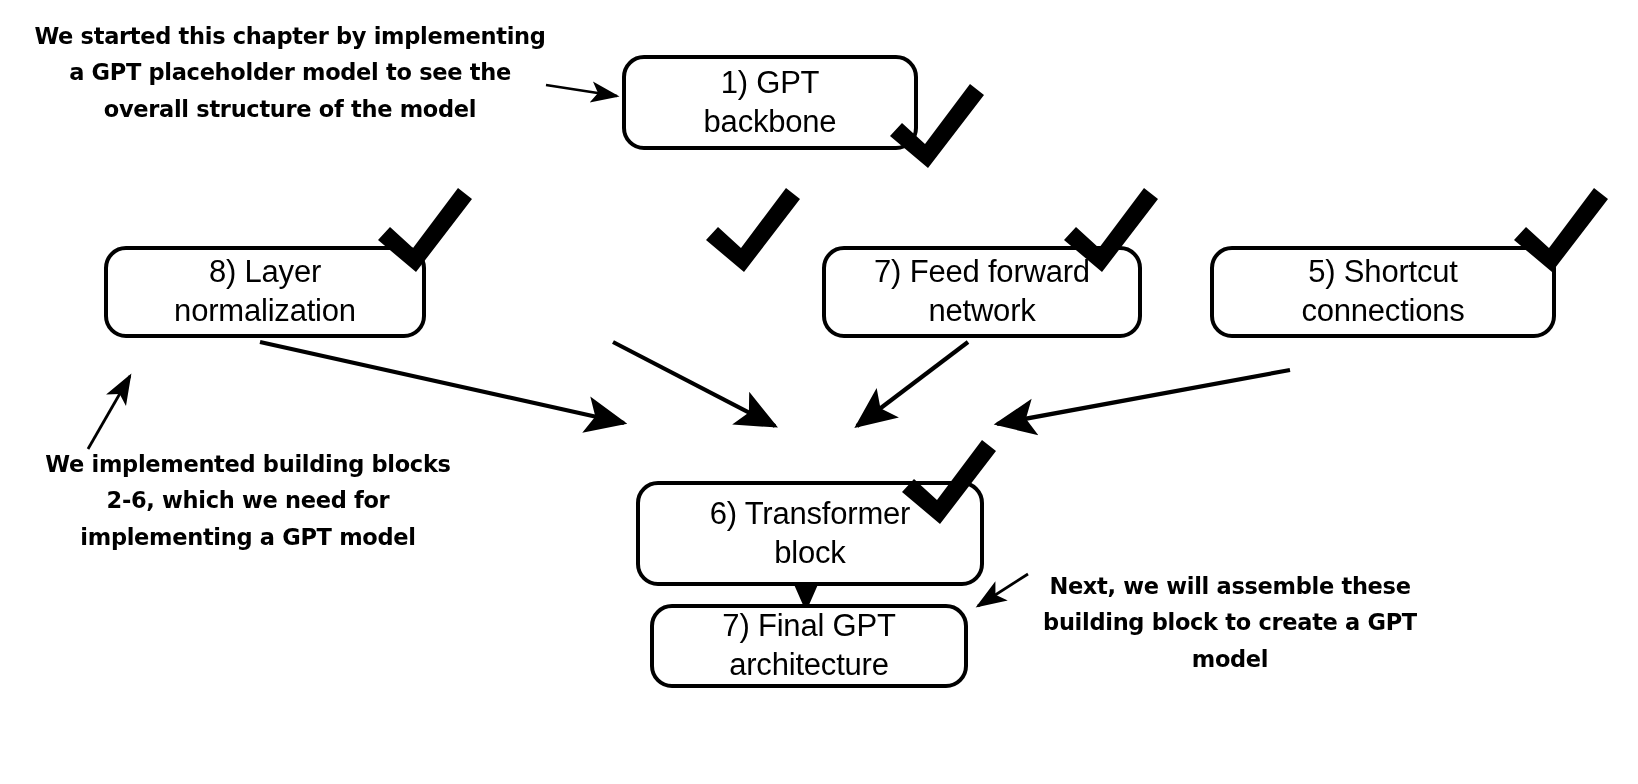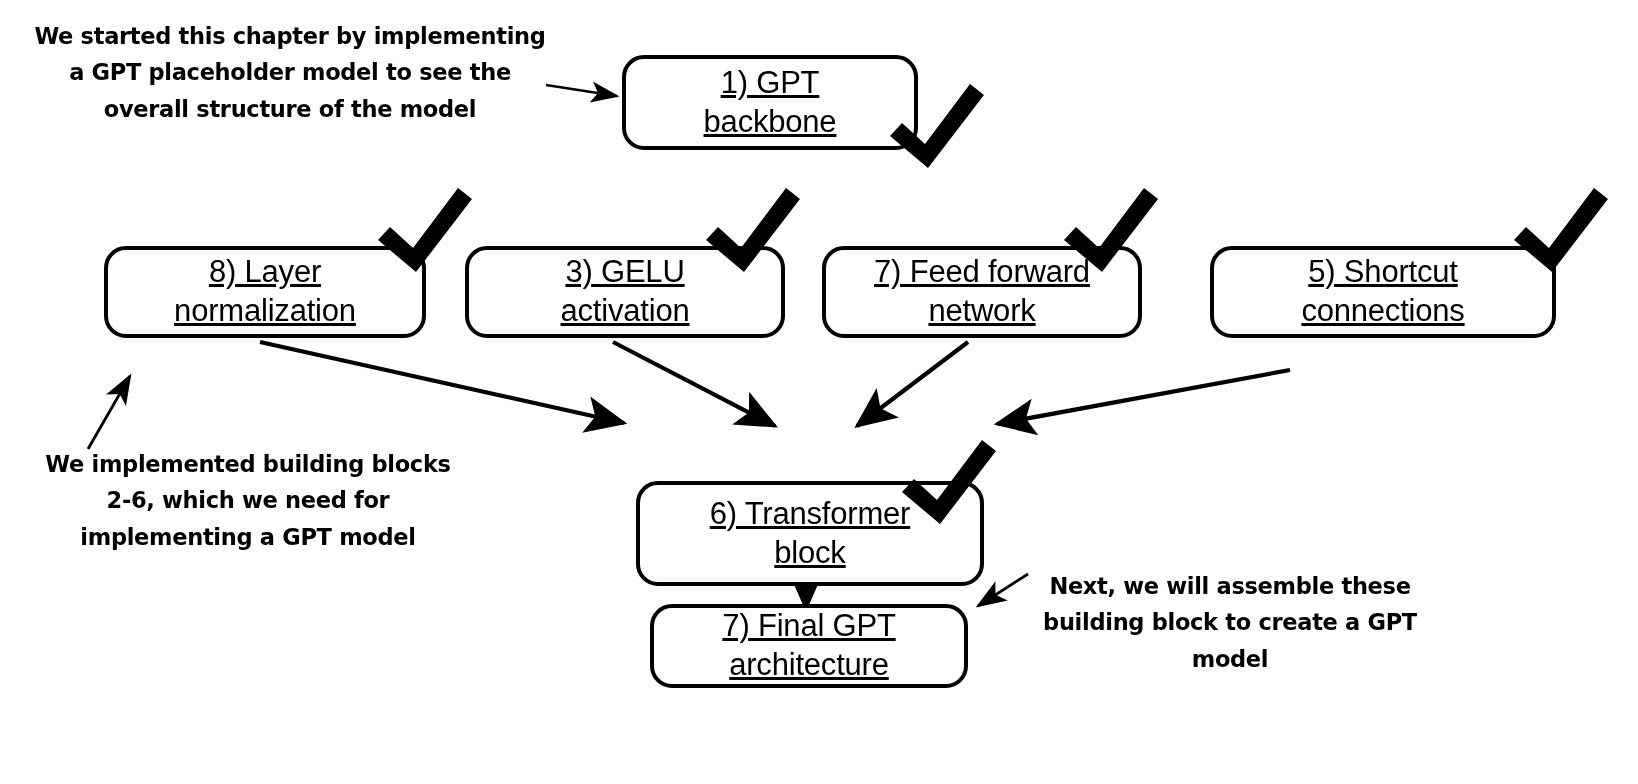--- a/index.html
+++ b/index.html
@@ -25,21 +25,20 @@
     display: flex;
     align-items: center;
     justify-content: center;
     text-align: center;
     color: #000000;
     font-family: "Liberation Sans", sans-serif;
     font-size: 31px;
     line-height: 1.25;
     letter-spacing: -0.2px;
     z-index: 3;
-    text-decoration: underline;
   }
   .node .label {
     display: block;
     padding: 0 10px;
     white-space: pre-line;
   }
   
   .annotation {
     position: absolute;
     color: #000000;
@@ -103,24 +102,20 @@
   <div class="node" style="left:622px; top:55px; width:296px; height:95px;">
     <span class="label">1) GPT
 backbone</span>
   </div>
 
   <div class="node" style="left:104px; top:246px; width:322px; height:92px;">
     <span class="label">8) Layer
 normalization</span>
   </div>
 
-  <div class="node" style="left:465px; top:246px; width:320px; height:92px;">
-    <span class="label">3) GELU
-activation</span>
-  </div>
 
   <div class="node" style="left:822px; top:246px; width:320px; height:92px;">
     <span class="label">7) Feed forward
 network</span>
   </div>
 
   <div class="node" style="left:1210px; top:246px; width:346px; height:92px;">
     <span class="label">5) Shortcut
 connections</span>
   </div>

